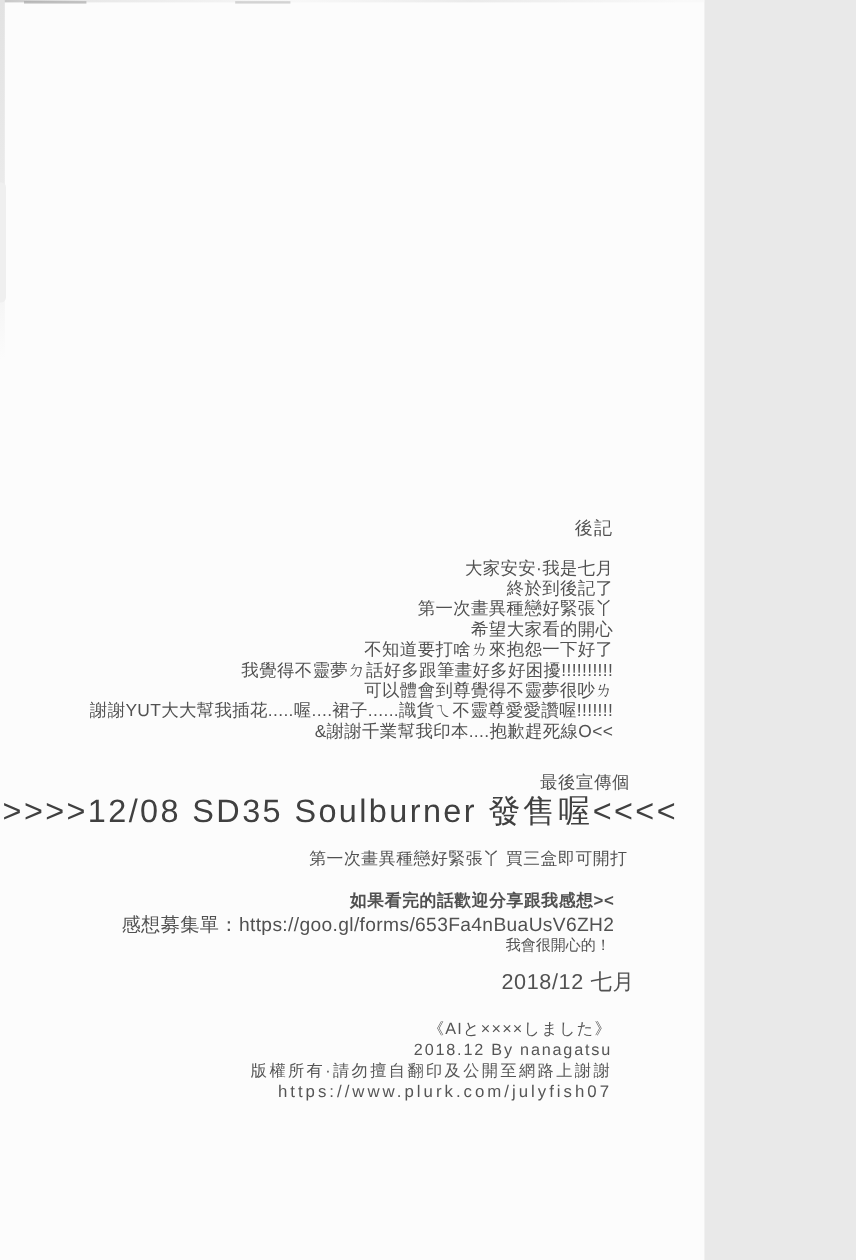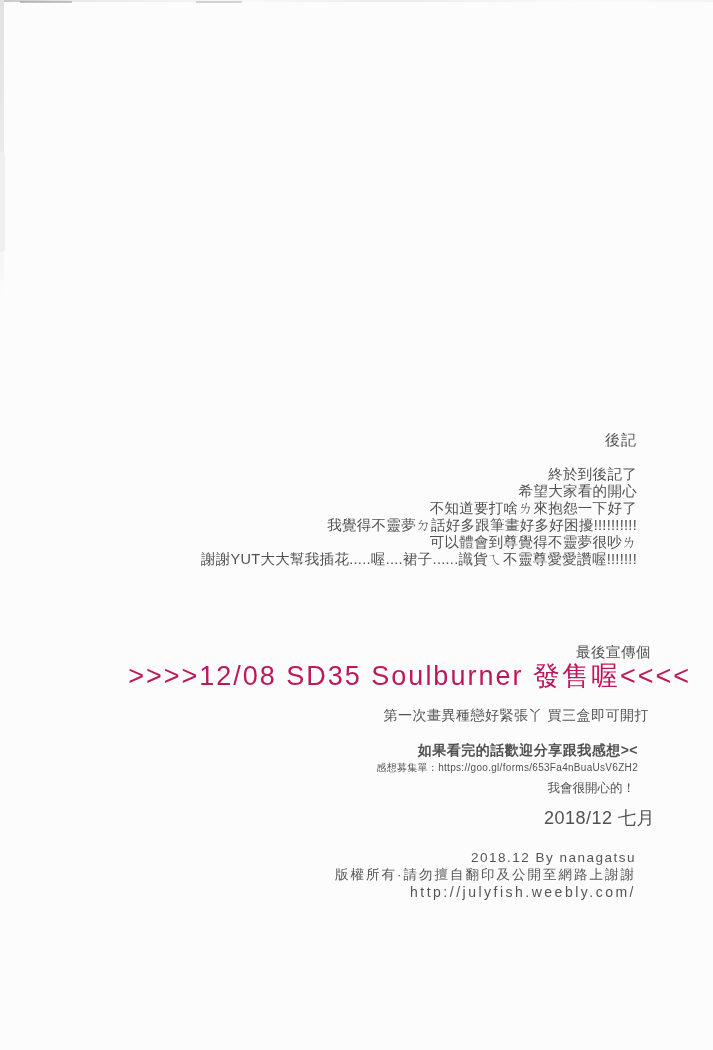--- a/index.html
+++ b/index.html
@@ -1,19 +1,19 @@
 <!DOCTYPE html>
 <html><head>
 <meta charset="utf-8">
 <style>
   html,body { margin:0; padding:0; }
   body { width:713px; height:1050px; background:#e9e9e9; }
   .page {
     position:relative;
-    width:713px; height:1050px;
+    width:587px; height:1050px;
     background:#fcfcfc;
     font-family:"Liberation Sans", sans-serif;
     color:#515151;
     overflow:hidden;
   }
   
   .scan-edge-top {
     position:absolute; top:0; left:0; width:713px; height:2px;
     background:linear-gradient(90deg,#9a9a9a 0%,#d8d8d8 10%,#f4f4f4 35%,#dcdcdc 55%,#f7f7f7 80%,#eeeeee 100%);
     opacity:.55;
@@ -34,33 +34,33 @@
     position:absolute; top:466px; right:76px;
     text-align:right; font-size:14.5px; line-height:17px;
     letter-spacing:0.3px; white-space:nowrap;
   }
   .promo-intro {
     position:absolute; top:643px; right:62px;
     font-size:14.5px; letter-spacing:0.5px; white-space:nowrap;margin-left:40px;
   }
   .promo-headline {
     position:absolute; top:658px; right:22px;
-    font-size:27px; letter-spacing:2px; color:#be185d; white-space:nowrap;
+    font-size:27px; letter-spacing:2px; color:#404040; white-space:nowrap;
   }
   .promo-note {
     position:absolute; top:707px; right:64px;
     font-size:14px; letter-spacing:0.5px; white-space:nowrap;
   }
   .feedback-line {
     position:absolute; top:742px; right:75px;
     font-size:14px; letter-spacing:0.5px; white-space:nowrap;font-weight:bold;
   }
   .feedback-form {
     position:absolute; top:761px; right:75px;
-    font-size:10px; letter-spacing:0.3px; white-space:nowrap;
+    font-size:16px; letter-spacing:0.3px; white-space:nowrap;
   }
   .feedback-happy {
     position:absolute; top:780px; right:78px;
     font-size:12.5px; white-space:nowrap;
   }
   .date-sign {
     position:absolute; top:806px; right:58px;
     font-size:18px; letter-spacing:0.5px; white-space:nowrap;
   }
   .colophon {
@@ -80,37 +80,41 @@
 
   <div class="scan-edge-top"></div>
   <div class="scan-dash-1"></div>
   <div class="scan-dash-2"></div>
   <div class="scan-edge-left"></div>
   <div class="scan-notch-left"></div>
 
   <div class="heading">後記</div>
 
   <div class="lines">
+    <div>大家安安·我是七月</div>
     <div>終於到後記了</div>
+    <div>第一次畫異種戀好緊張丫</div>
     <div>希望大家看的開心</div>
     <div>不知道要打啥ㄌ來抱怨一下好了</div>
     <div>我覺得不靈夢ㄉ話好多跟筆畫好多好困擾!!!!!!!!!!</div>
     <div>可以體會到尊覺得不靈夢很吵ㄌ</div>
     <div>謝謝YUT大大幫我插花.....喔....裙子......識貨ㄟ不靈尊愛愛讚喔!!!!!!!</div>
+    <div>&amp;謝謝千業幫我印本....抱歉趕死線O&lt;&lt;</div>
   </div>
 
   <div class="promo-intro">最後宣傳個</div>
   <div class="promo-headline">&gt;&gt;&gt;&gt;12/08 SD35 Soulburner 發售喔&lt;&lt;&lt;&lt;</div>
   <div class="promo-note">第一次畫異種戀好緊張丫 買三盒即可開打</div>
 
   <div class="feedback-line">如果看完的話歡迎分享跟我感想&gt;&lt;</div>
   <div class="feedback-form">感想募集單：https://goo.gl/forms/653Fa4nBuaUsV6ZH2</div>
   <div class="feedback-happy">我會很開心的！</div>
 
   <div class="date-sign">2018/12 七月</div>
 
   <div class="colophon">
+    <div class="c-title">《AIと××××しました》</div>
     <div class="c-credit">2018.12 By nanagatsu</div>
     <div class="c-copy">版權所有·請勿擅自翻印及公開至網路上謝謝</div>
-    <div class="c-url">http://julyfish.weebly.com/</div>
+    <div class="c-url">https://www.plurk.com/julyfish07</div>
   </div>
 
 </div>
 
 </body></html>

